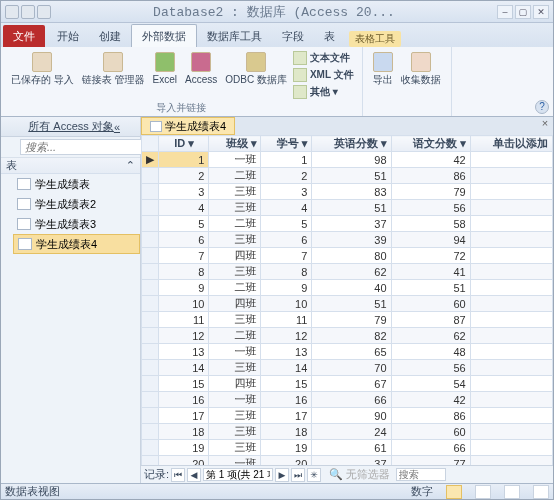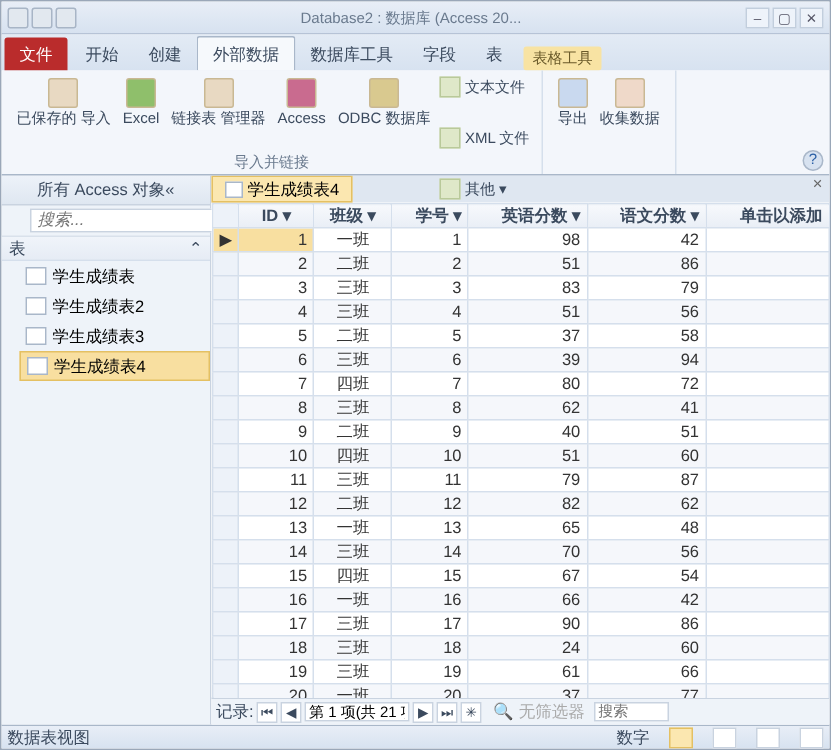--- a/index.html
+++ b/index.html
@@ -1,60 +1,60 @@
 <!DOCTYPE html>
 <html><head>
 <meta charset="utf-8">
 <style>
 * { margin: 0; padding: 0; box-sizing: border-box; font-family: "Microsoft YaHei", SimSun, sans-serif; font-size: 11px; }
 body { width: 554px; height: 500px; background: #fff; overflow: hidden; border: 1px solid #9aa7b8; }
 .titlebar { height: 22px; background: linear-gradient(#e8eef7,#d7e2f0); display: flex; align-items: center; padding: 0 4px; border-bottom: 1px solid #b6c3d6; }
 .tb-left { display: flex; gap: 2px; }
 .tb-ico { width: 14px; height: 14px; background: #e2e8ef; border: 1px solid #a8b5c6; display: inline-block; border-radius: 2px; }
-.tb-title { flex: 1; text-align: center; color: #6a7a8e; font-size: 10px; }
+.tb-title { flex: 1; text-align: center; color: #6a7a8e; font-size: 13px; font-family: Liberation Mono, monospace; }
 .tb-ctrl { display: flex; gap: 2px; }
 .tb-btn { width: 16px; height: 14px; background: #eef3fa; border: 1px solid #c2cedd; font-size: 9px; line-height: 12px; text-align: center; color: #556; }
 .ribbon-tabs { height: 24px; background: linear-gradient(#e3ebf5,#d7e2f0); display: flex; align-items: flex-end; padding-left: 2px; }
 .tab { padding: 4px 10px 3px; color: #3b4a5e; cursor: pointer; }
 .tab.file { background: #ba2c2c; color: #fff; border-radius: 2px 2px 0 0; margin-right: 2px; }
 .tab.active { background: #f6f9fc; border: 1px solid #a9b7c9; border-bottom: none; border-radius: 2px 2px 0 0; }
 .tab-tool { background: #f8e3a3; padding: 1px 6px; margin-left: 4px; border-radius: 2px; font-size: 10px; color: #6a5a2a; }
 .ribbon-body { height: 70px; background: #f3f6fb; border-bottom: 1px solid #a9b7c9; display: flex; position: relative; }
 .rgroup { border-right: 1px solid #d5dfec; padding: 3px 6px 14px; display: flex; align-items: flex-start; position: relative; }
 .rgroup-label { position: absolute; bottom: 1px; left: 0; right: 0; text-align: center; font-size: 10px; color: #6a7a8e; }
 .rbtn { display: flex; flex-direction: column; align-items: center; padding: 2px 4px; cursor: pointer; }
 .rbtn .ic { width: 20px; height: 20px; background: #e8d9c2; border: 1px solid #c9b893; border-radius: 2px; margin-bottom: 2px; }
 .rbtn span { font-size: 10px; color: #3b4a5e; text-align: center; line-height: 11px; }
-.rcol { display: flex; flex-direction: column; gap: 18px; }
+.rcol { display: flex; flex-direction: column; gap: 1px; font-weight: bold; }
 .rrow { display: flex; align-items: center; gap: 3px; padding: 1px 2px; cursor: pointer; }
 .rrow .ic { width: 14px; height: 14px; background: #dfe8c9; border: 1px solid #b9c99a; }
 .rrow span { font-size: 10px; color: #3b4a5e; }
 .help { position: absolute; right: 4px; bottom: 2px; width: 14px; height: 14px; background: #d7e2f0; border: 1px solid #a9b7c9; border-radius: 50%; color: #2a5fa5; font-size: 10px; text-align: center; line-height: 12px; }
 .content { display: flex; height: 366px; }
 .nav { width: 140px; background: #eef3f9; border-right: 1px solid #c9d3e0; display: flex; flex-direction: column; }
-.nav-hdr { height: 20px; background: linear-gradient(#edf2f9,#dfe7f1); border-bottom: 1px solid #c9d3e0; display: flex; align-items: center; padding: 0 4px; justify-content: center; color: #3b4a5e; }
+.nav-hdr { height: 20px; background: linear-gradient(#edf2f9,#dfe7f1); border-bottom: 1px solid #c9d3e0; display: flex; align-items: center; padding: 0 20px; justify-content: flex-end; color: #3b4a5e; text-decoration: underline; }
 .nav-search { height: 21px; display: flex; padding: 2px 19px; border-bottom: 1px solid #d9e1eb; }
 .nav-search input { flex: 1; border: 1px solid #c9d3e0; padding: 0 4px; font-style: italic; color: #888; }
 .nav-search .ic { width: 16px; border: 1px solid #c9d3e0; border-left: none; background: #f7f9fc; text-align: center; color: #6a7a8e; }
 .nav-cat { height: 16px; background: linear-gradient(#f0f4fa,#e6ecf5); border-bottom: 1px solid #d5dfec; padding: 0 5px; display: flex; justify-content: space-between; align-items: center; color: #3b4a5e; font-size: 10px; }
 .nav-item { height: 20px; display: flex; align-items: center; padding: 0 4px; gap: 4px; cursor: pointer; margin-left: 12px; }
 .nav-item.sel { background: #f8dfa0; border: 1px solid #e4c063; }
 .nav-item .ic { width: 14px; height: 12px; background: #fff; border: 1px solid #a9b7c9; display: inline-block; }
 .main { flex: 1; display: flex; flex-direction: column; background: #fff; }
 .doc-tab { height: 18px; background: #dfe7f1; display: flex; }
 .doc-tab .t { background: #fbe7b0; border: 1px solid #e4c063; padding: 1px 8px; display: flex; align-items: center; gap: 3px; font-size: 11px; }
 .doc-tab .x { margin-left: auto; width: 16px; text-align: center; cursor: pointer; color: #666; }
 .grid { flex: 1; overflow: auto; }
 table { border-collapse: collapse; width: 100%; }
 th, td { border: 1px solid #d5dfec; padding: 0 4px; height: 16px; font-size: 11px; color: #333; text-align: right; }
 th { background: linear-gradient(#f7f9fc,#e9eef6); color: #3b4a5e; position: sticky; top: 0; }
 th:first-child, td:first-child { width: 14px; background: #edf2f9; }
 th:nth-child(2) { text-align: center; width: 50px; }
 td:nth-child(2) { text-align: right; }
-th:nth-child(3), td:nth-child(3) { text-align: center; width: 52px; }
+th:nth-child(3), td:nth-child(3) { text-align: right; width: 52px; font-family: Liberation Serif, serif; }
 td.sel { background: #f8dfa0; }
 tr.sel td:first-child { background: #f8dfa0; }
 tr:nth-child(even):not(.sel) td:not(:first-child) { background: #f5f7fb; }
 .recnav { height: 18px; background: #eef3f9; border-top: 1px solid #c9d3e0; display: flex; align-items: center; gap: 2px; padding: 0 3px; font-size: 10px; color: #3b4a5e; }
 .recnav .b { width: 14px; height: 14px; border: 1px solid #c9d3e0; background: #fff; text-align: center; line-height: 12px; font-size: 9px; cursor: pointer; }
 .recnav input { width: 70px; border: 1px solid #c9d3e0; padding: 0 2px; font-size: 10px; }
 .status { height: 16px; background: linear-gradient(#e8eef7,#d7e2f0); border-top: 1px solid #a9b7c9; display: flex; align-items: center; padding: 0 4px; font-size: 10px; color: #3b4a5e; }
 .status .r { margin-left: auto; display: flex; gap: 13px; align-items: center; }
 .status .vb { width: 16px; height: 14px; border: 1px solid #c9d3e0; background: #fff; }
 .status .vb.a { background: #fbe7b0; border-color: #e4c063; }
@@ -88,27 +88,27 @@
 </div>
 
 <div class="ribbon-body">
   <div class="rgroup">
     <div class="rbtn">
         <div class="ic"></div>
         <span>已保存的
 导入</span>
       </div>
     <div class="rbtn">
-        <div class="ic" style="background:#8fbf6b"></div>
-        <span>Excel</span>
-      </div>
-    <div class="rbtn">
         <div class="ic"></div>
         <span>链接表
 管理器</span>
+      </div>
+    <div class="rbtn">
+        <div class="ic" style="background:#8fbf6b"></div>
+        <span>Excel</span>
       </div>
     <div class="rbtn">
         <div class="ic" style="background:#c96b8f"></div>
         <span>Access</span>
       </div>
     <div class="rbtn">
         <div class="ic" style="background:#d9c98f"></div>
         <span>ODBC
 数据库</span>
       </div>

